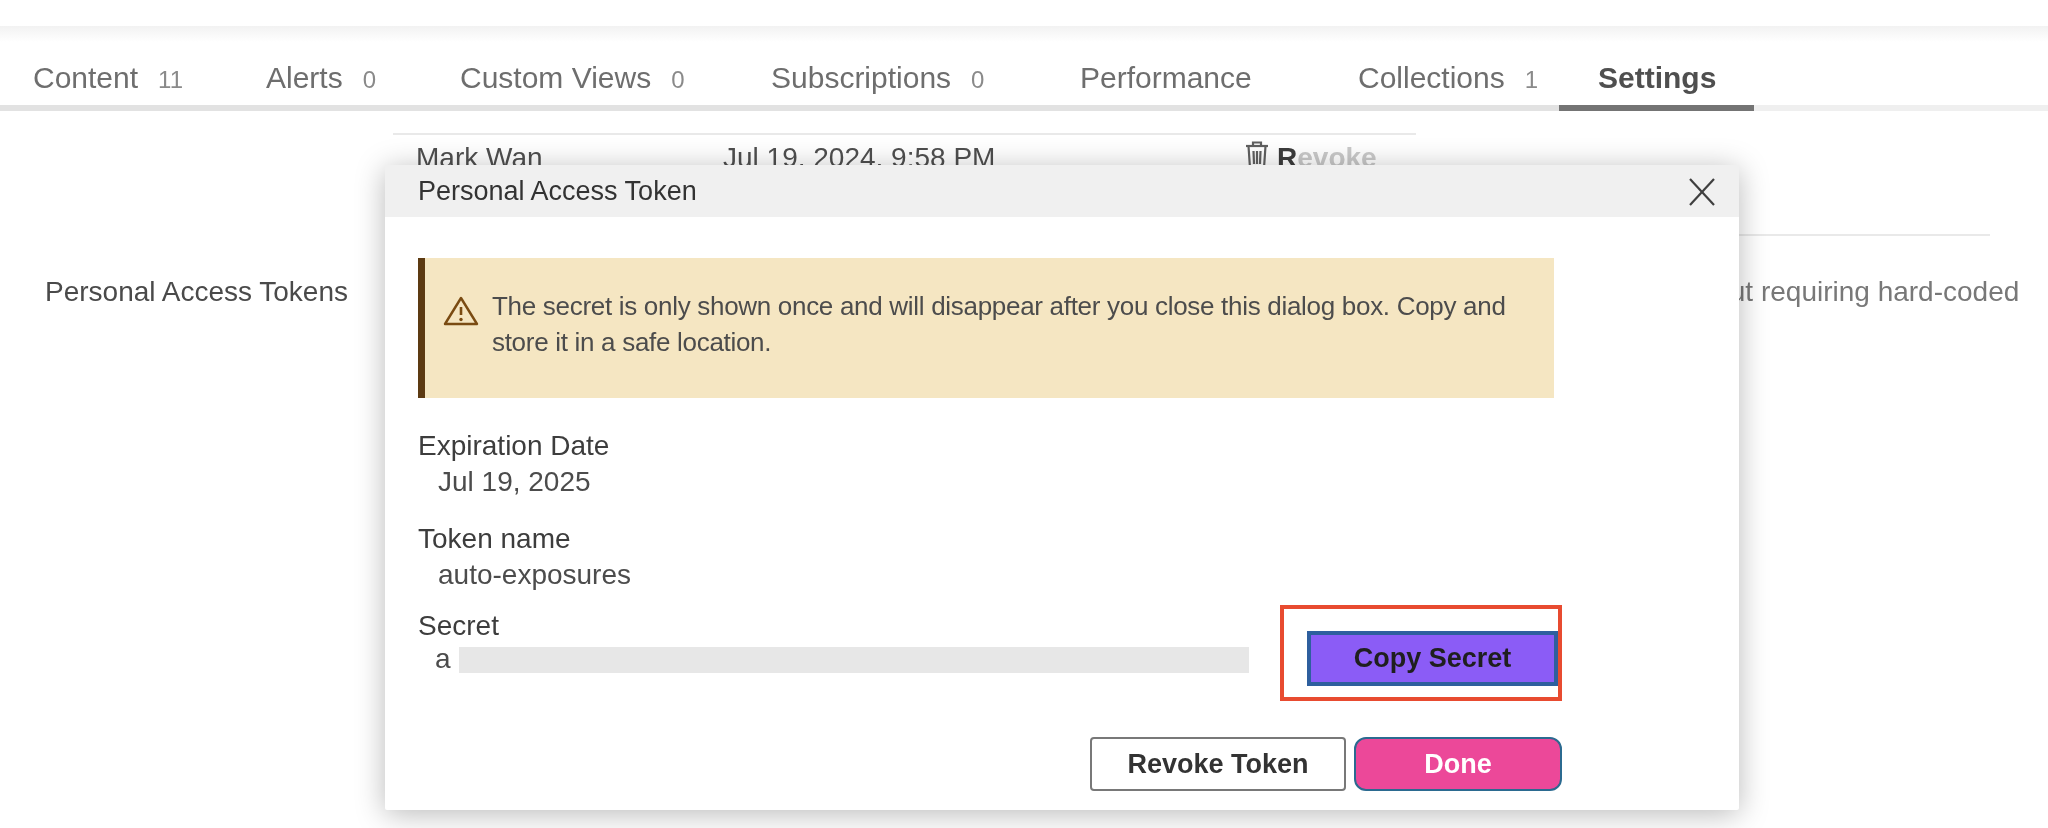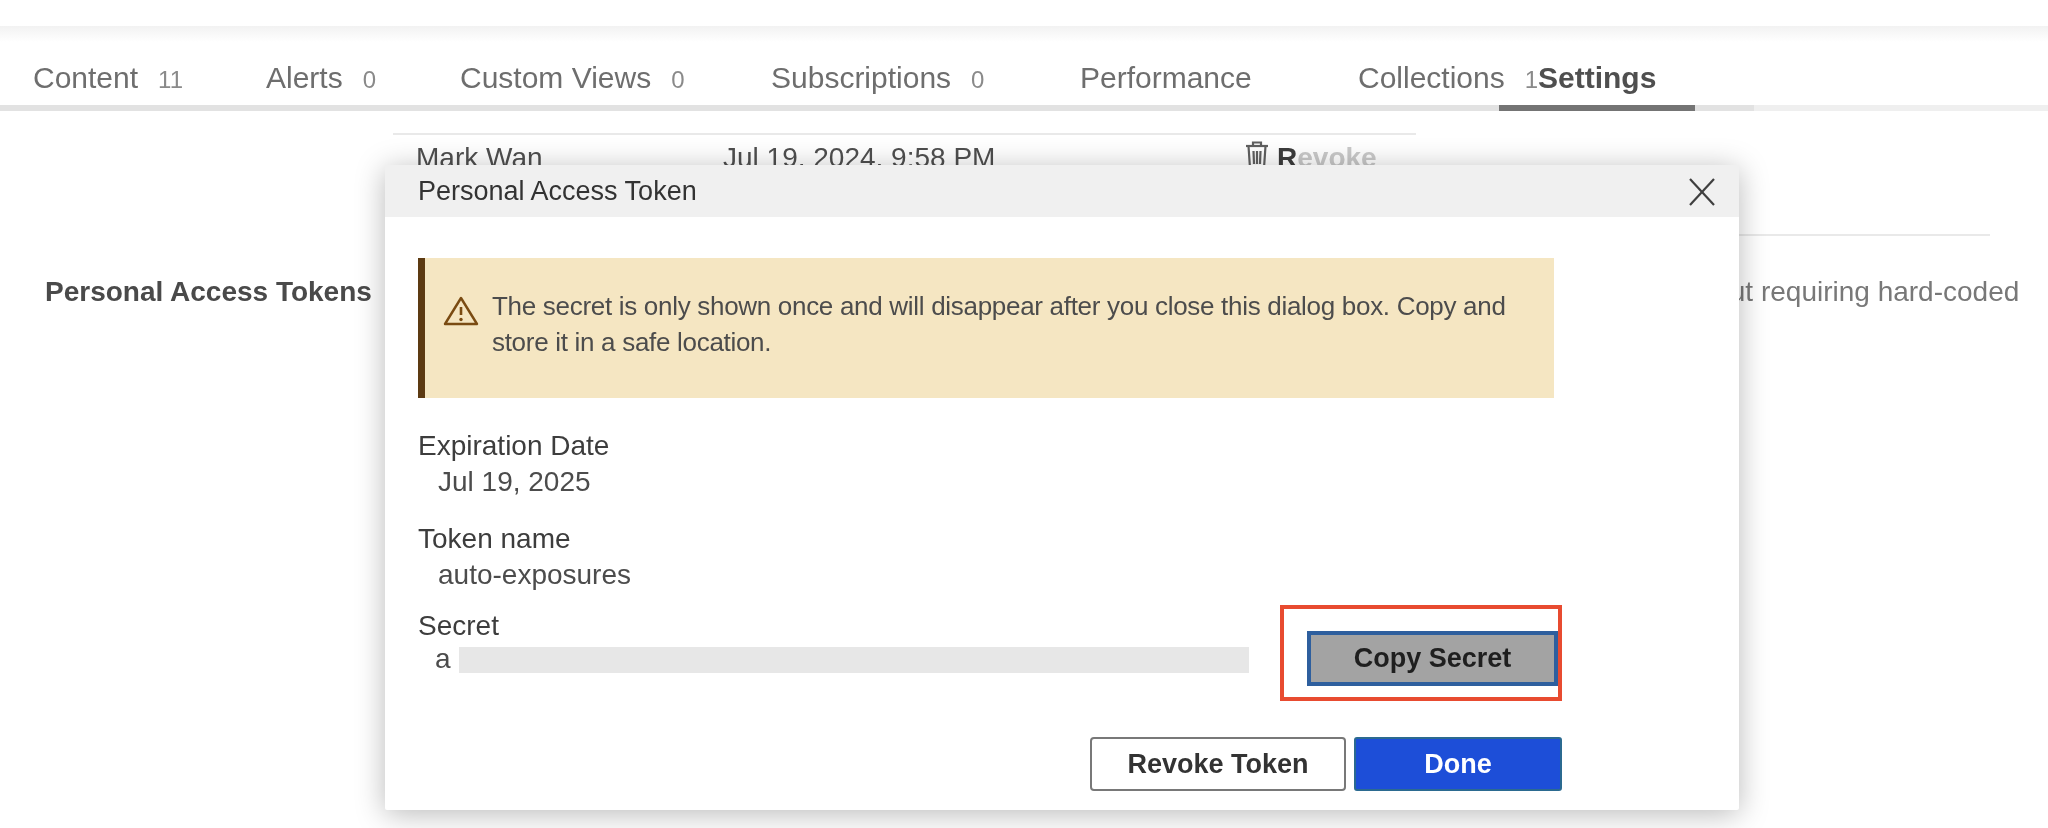--- a/index.html
+++ b/index.html
@@ -20,21 +20,21 @@
   .tab.selected{padding:0 39px 16px 39px;}
   .tab.selected .tab-label{font-weight:bold;color:#4f4f4f;}
   .tab.selected::after{content:"";position:absolute;left:0;right:0;bottom:0;height:6px;background:#747474;}
   .tabbar-light-seg{position:absolute;left:1754px;top:105px;width:294px;height:6px;background:#efefef;}
 
   
   .bg-line{position:absolute;height:2px;background:#e9e9e9;}
   .bg-row-text{position:absolute;top:142px;font-size:28px;color:#4f4f4f;white-space:nowrap;}
   .revoke-word{display:inline-block;font-weight:bold;color:#c9c9c9;}
   .revoke-word::first-letter{color:#3c3c3c;}
-  .section-label{position:absolute;left:45px;top:276px;font-size:28px;font-weight:bold;color:#4a4a4a;}
+  .section-label{position:absolute;left:45px;top:276px;font-size:28px;font-weight:normal;color:#4a4a4a;}
   .desc-fragment{position:absolute;left:1570px;top:276px;font-size:28px;color:#787878;white-space:nowrap;z-index:1;}
   .trash{position:absolute;left:1245px;top:141px;}
 
   
   .modal{position:absolute;left:385px;top:165px;width:1354px;height:645px;background:#ffffff;
          border-radius:2px;box-shadow:0 4px 30px rgba(0,0,0,0.28);z-index:10;}
   .modal-header{position:absolute;left:0;top:0;width:100%;height:52px;background:#f0f0f0;}
   .modal-title{position:absolute;left:33px;top:0;line-height:52px;font-size:27px;color:#333;}
   .modal-close{position:absolute;right:20px;top:10px;width:34px;height:34px;cursor:pointer;}
 
@@ -49,25 +49,25 @@
 
   .secret-row{position:absolute;left:50px;top:478px;display:flex;align-items:center;}
   .secret-char{font-size:28px;color:#4c4c4c;}
   .secret-bar{width:790px;height:26px;background:#e7e7e7;margin-left:8px;margin-top:2px;}
 
   .copy-annotation{position:absolute;left:895px;top:440px;width:274px;height:88px;
                    border:4px solid #e84b30;pointer-events:none;}
   .btn{display:flex;align-items:center;justify-content:center;box-sizing:content-box;
        font-size:27px;font-weight:bold;cursor:pointer;}
   .btn-copy{position:absolute;left:922px;top:466px;width:231px;height:45px;
-            background:#a3a3a3;border:4px solid #2e5f9e;color:#1f1f1f;}
+            background:#8b5cf6;border:4px solid #2e5f9e;color:#1f1f1f;}
   .btn-revoke{position:absolute;left:705px;top:572px;width:240px;height:48px;
               background:#fff;border:2px solid #787878;border-radius:4px;color:#333;text-align:center;}
   .btn-done{position:absolute;left:969px;top:572px;width:192px;height:48px;
-            background:#1d4ed8;border:2px solid #2b6a90;border-radius:3px;color:#fff;}
+            background:#ec4899;border:2px solid #2b6a90;border-radius:12px;color:#fff;}
   svg{display:block;}
 </style>
 </head>
 <body>
 
 <div id="screen">
 
   <div class="top-fade"></div>
 
   <nav class="tabbar">
@@ -87,21 +87,21 @@
       <span class="tab-label">Subscriptions</span>
       <span class="tab-count">0</span>
     </div>
     <div class="tab" style="left:1044px">
       <span class="tab-label">Performance</span>
     </div>
     <div class="tab" style="left:1322px">
       <span class="tab-label">Collections</span>
       <span class="tab-count">1</span>
     </div>
-    <div class="tab selected" style="left:1499px">
+    <div class="tab selected" style="left:1559px">
       <span class="tab-label">Settings</span>
     </div>
   </nav>
   <div class="tabbar-light-seg"></div>
 
   <div class="bg-line" style="left:393px;top:133px;width:1023px;"></div>
   <div class="bg-line" style="left:1592px;top:234px;width:398px;"></div>
 
   <span class="bg-row-text" style="left:416px">Mark Wan</span>
   <span class="bg-row-text" style="left:723px">Jul 19, 2024, 9:58 PM</span>

